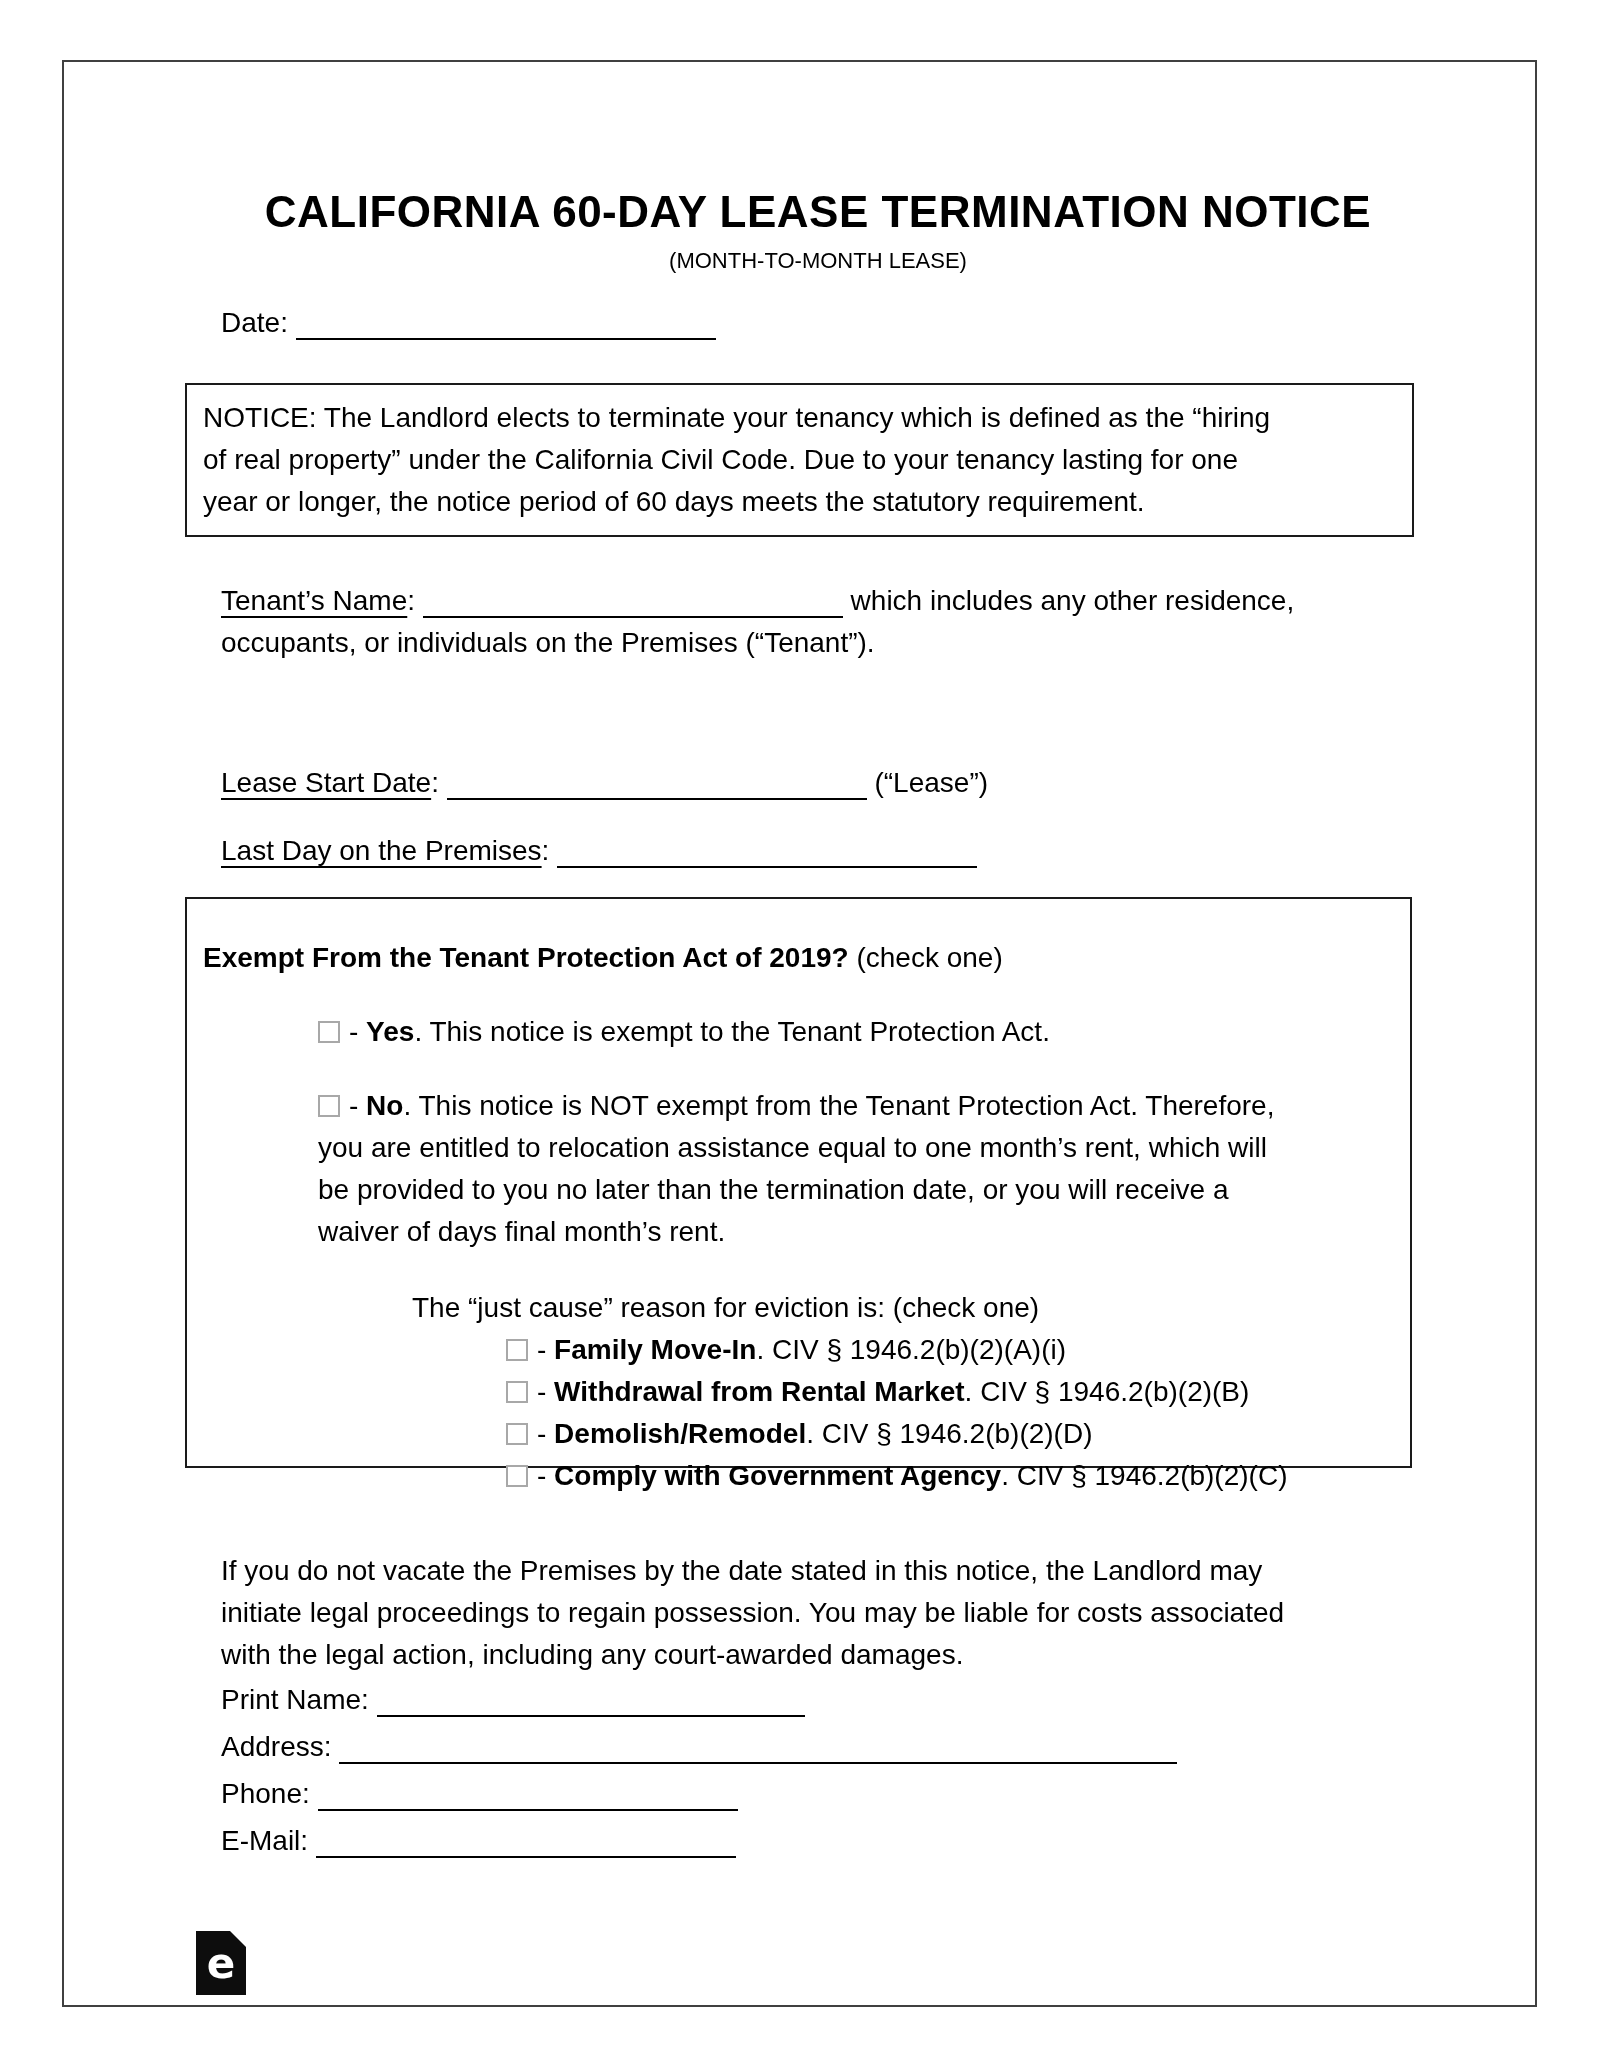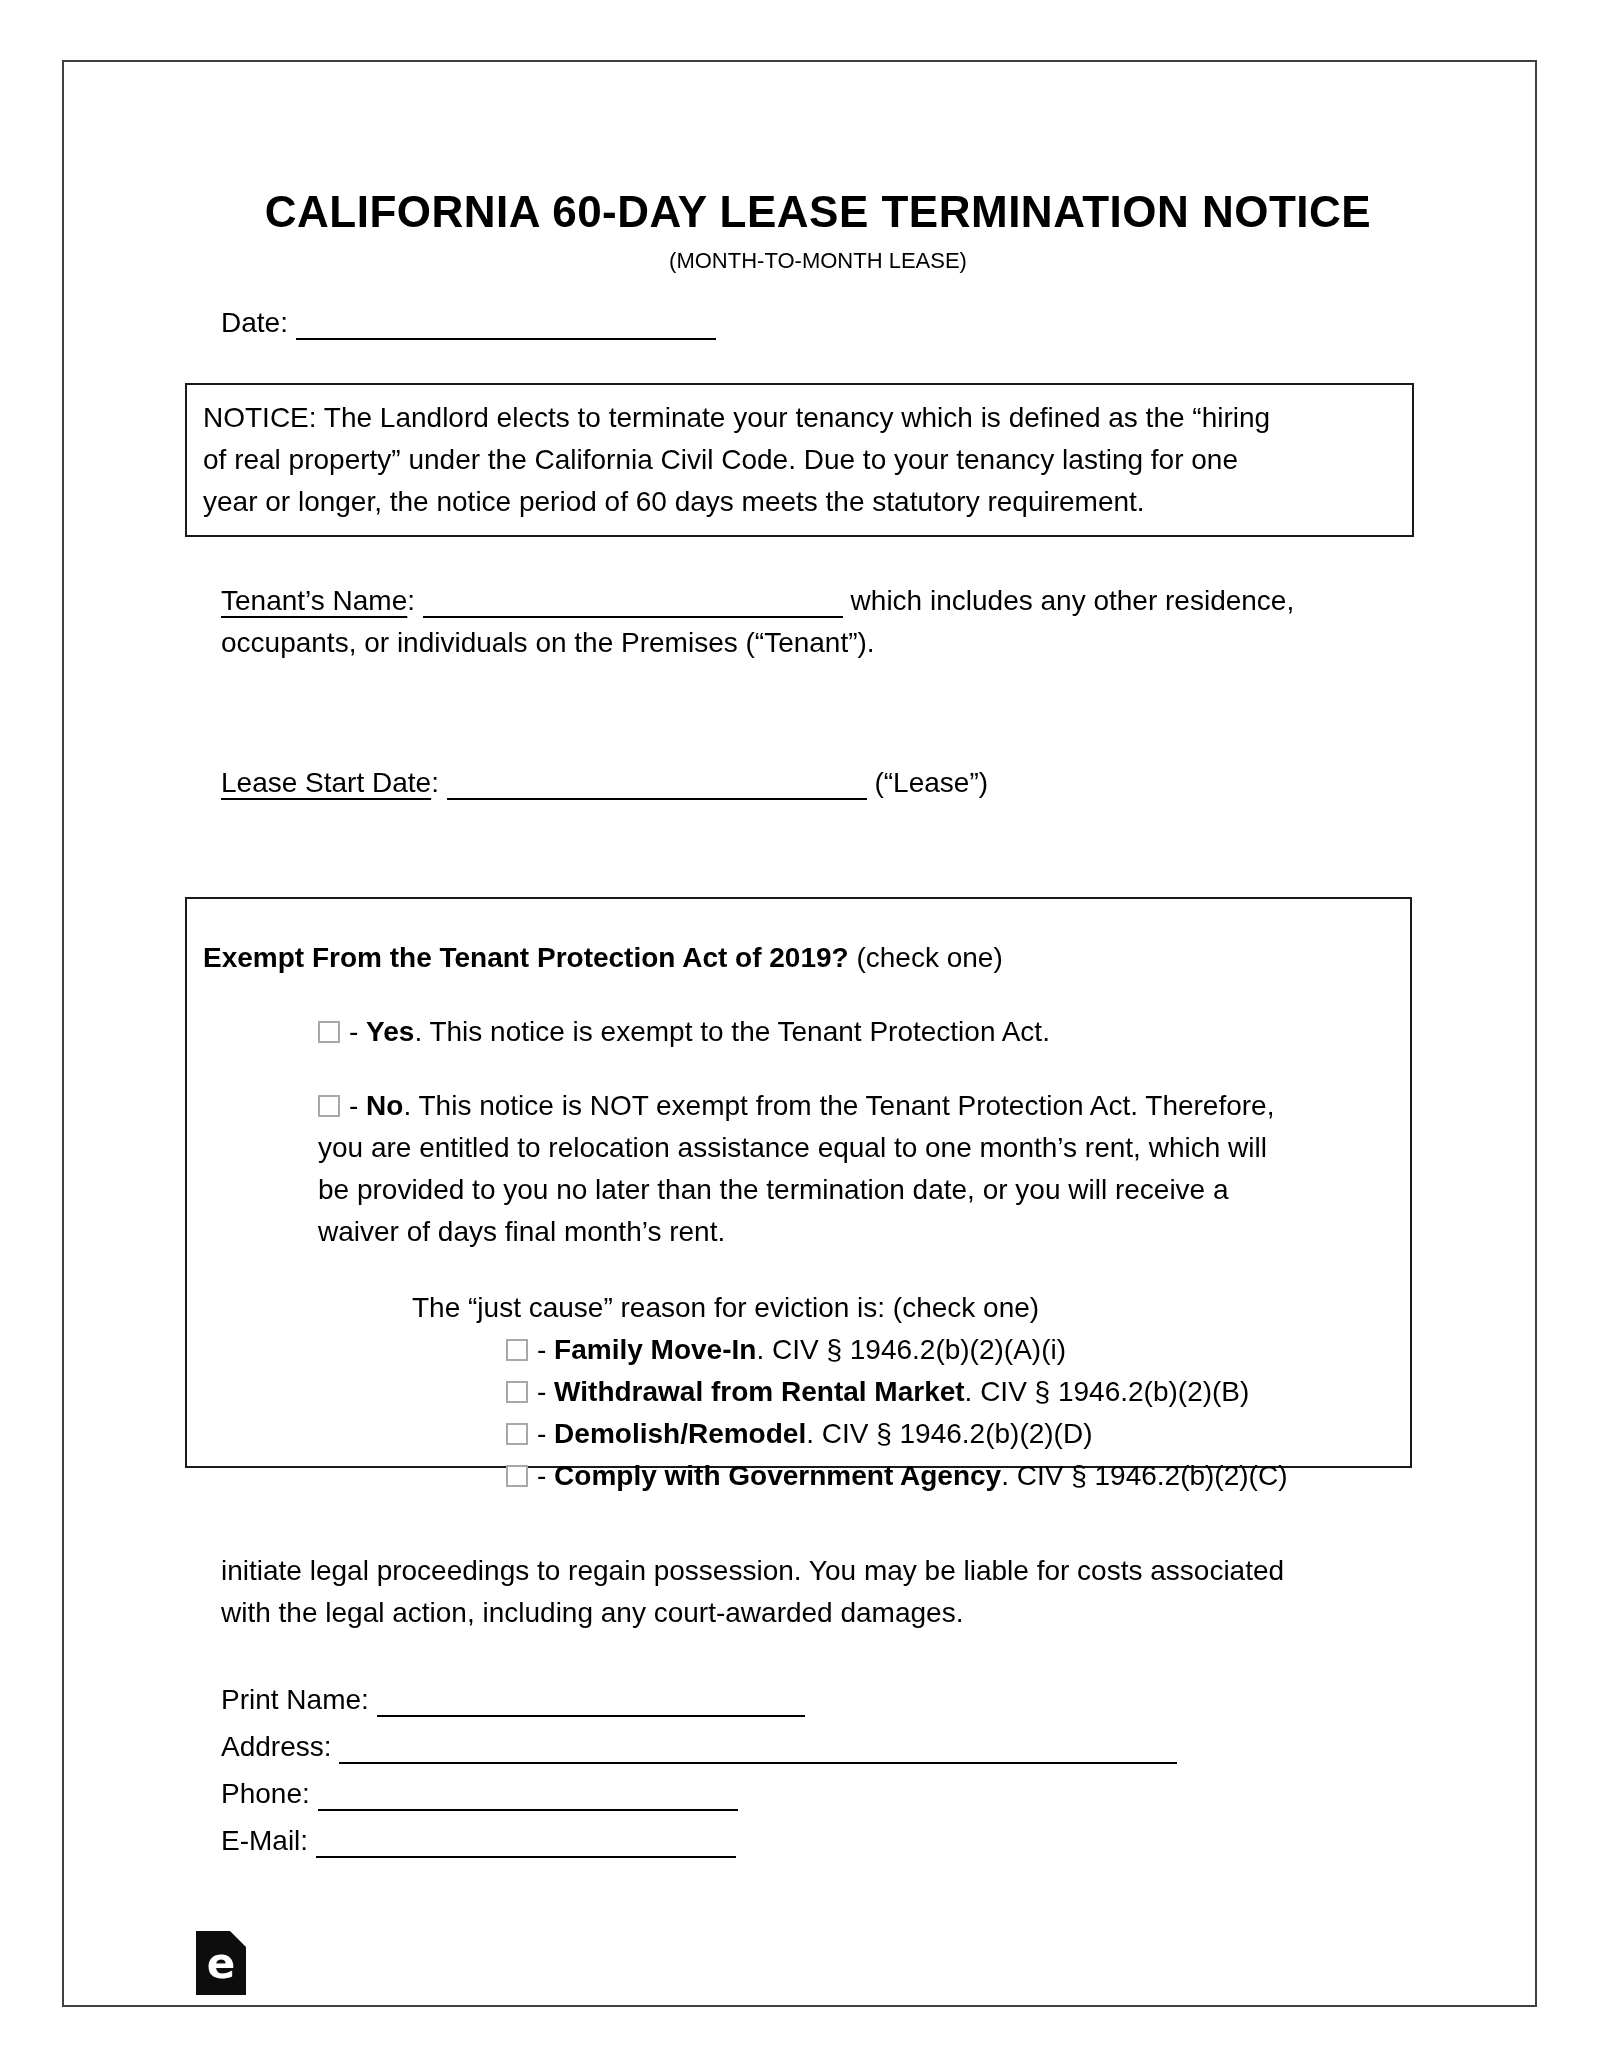--- a/index.html
+++ b/index.html
@@ -84,20 +84,24 @@
     <span class="block-line">occupants, or individuals on the Premises (“Tenant”).</span>
   </div>
 
 
   <div class="abs row-text" style="top:762px;">
     <span class="u">Lease Start Date</span><span>:</span>
     <span class="blank" style="width:420px;"></span>
     <span>(“Lease”)</span>
   </div>
 
+  <div class="abs row-text" style="top:830px;">
+    <span class="u">Last Day on the Premises</span><span>:</span>
+    <span class="blank" style="width:420px;"></span>
+  </div>
 
   <div class="abs exempt-box">
     <div class="exempt-heading">
       <b>Exempt From the Tenant Protection Act of 2019?</b>
       <span>(check one)</span>
     </div>
 
     <div class="yes-row">
       <span class="checkbox"></span><span>-</span>
       <b>Yes</b><span>. This notice is exempt to the Tenant Protection Act.</span>
@@ -125,20 +129,21 @@
       <span class="checkbox"></span><span>-</span>
       <b>Demolish/Remodel</b><span>. CIV § 1946.2(b)(2)(D)</span>
     </div>
     <div class="opt-row">
       <span class="checkbox"></span><span>-</span>
       <b>Comply with Government Agency</b><span>. CIV § 1946.2(b)(2)(C)</span>
     </div>
   </div>
 
   <div class="abs row-text" style="top:1550px;">
+    <span class="block-line">If you do not vacate the Premises by the date stated in this notice, the Landlord may</span>
     <span class="block-line">initiate legal proceedings to regain possession. You may be liable for costs associated</span>
     <span class="block-line">with the legal action, including any court-awarded damages.</span>
   </div>
 
   <div class="abs sig-block">
     <div class="sig-row">
       <span>Print Name:</span>
       <span class="blank" style="width:428px;"></span>
     </div>
     <div class="sig-row">

